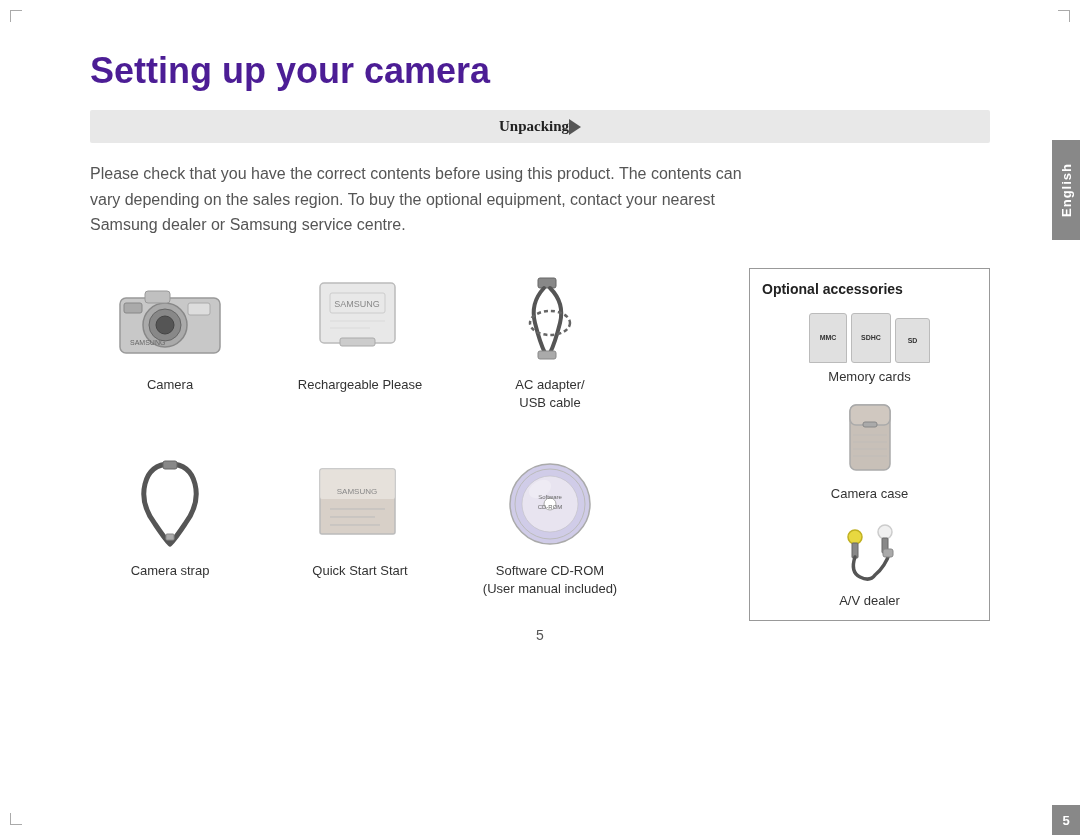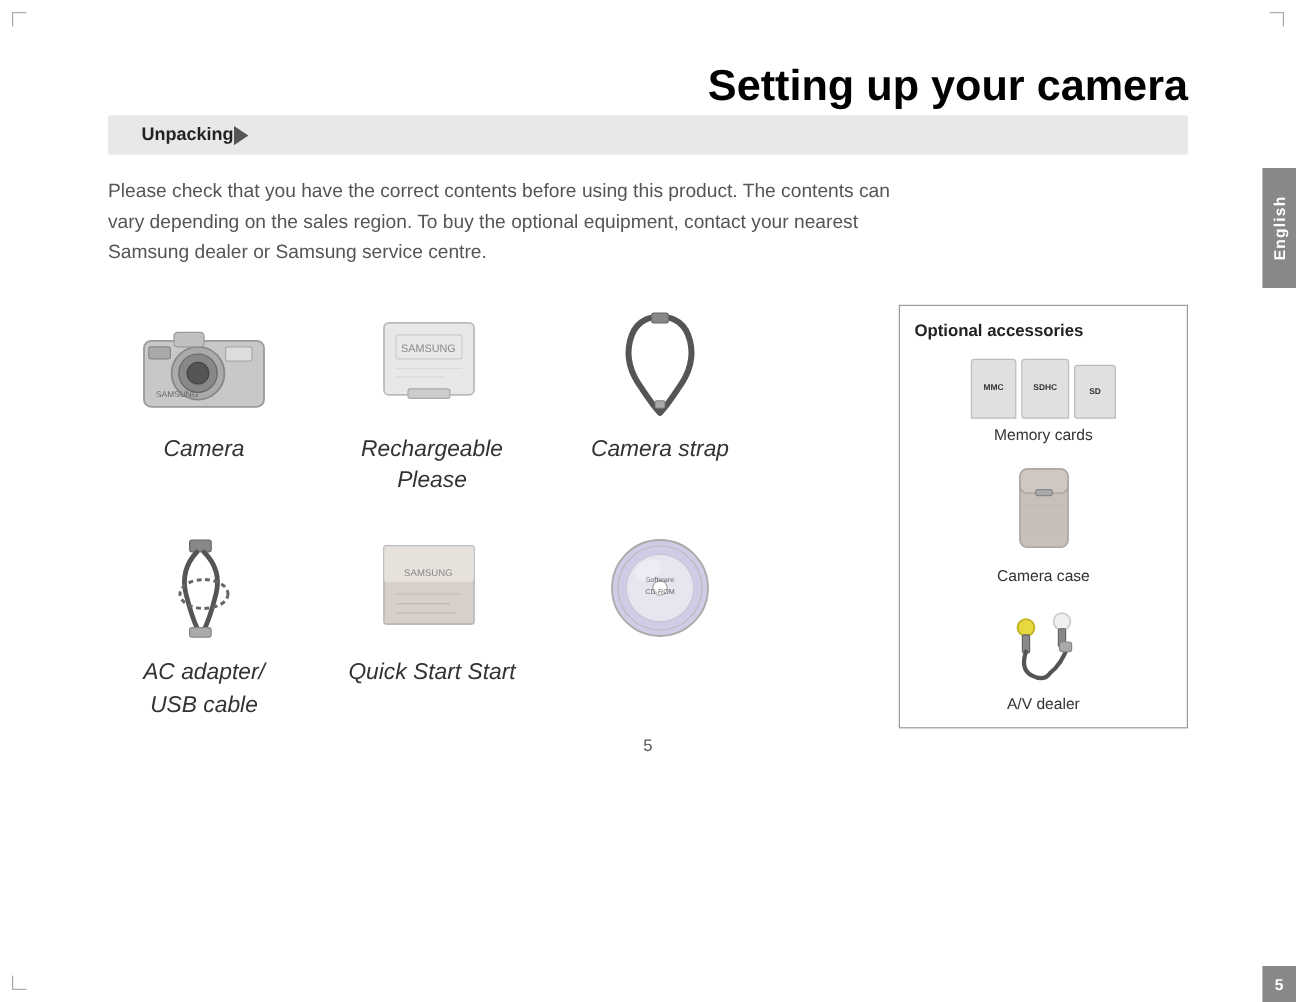--- a/index.html
+++ b/index.html
@@ -76,35 +76,35 @@
       left: 50%;
       transform: translateX(-50%);
       font-size: 14px;
       color: #555;
     }
 
     
     .page-title {
       font-size: 36px;
       font-weight: bold;
-      color: #000000;
-      margin-bottom: 4px;
+      color: #4c1d95;
+      margin-bottom: 18px;
       margin-top: 10px;
-      text-align: right;
     }
 
     
     .section-header {
       background: #e8e8e8;
       padding: 8px 28px;
       display: flex;
       align-items: center;
-      justify-content: flex-start;
+      justify-content: center;
       margin-bottom: 18px;
       border-radius: 2px;
+      font-family: Liberation Serif, serif;
     }
     .section-header-title {
       font-size: 15px;
       font-weight: bold;
       color: #222;
     }
     .arrow-right {
       width: 0;
       height: 0;
       border-top: 8px solid transparent;
@@ -144,25 +144,24 @@
 
     .item-image {
       width: 120px;
       height: 100px;
       display: flex;
       align-items: center;
       justify-content: center;
     }
 
     .item-label {
-      font-size: 19px;
+      font-size: 13px;
       color: #333;
       text-align: center;
       line-height: 1.4;
-      font-style: italic;
     }
 
     
     .optional-box {
       width: 241px;
       border: 1.5px solid #999;
       padding: 12px;
       display: flex;
       flex-direction: column;
       align-items: center;
@@ -278,48 +277,48 @@
 
             <line x1="20" y1="48" x2="75" y2="48" stroke="#ccc" stroke-width="0.5"></line>
             <line x1="20" y1="55" x2="60" y2="55" stroke="#ccc" stroke-width="0.5"></line>
           </svg>
         </div>
         <span class="item-label">Rechargeable Please</span>
       </div>
 
       <div class="item-cell">
         <div class="item-image">
-          <svg width="90" height="90" viewBox="0 0 90 90">
-
-            <path d="M45 5 Q65 5 70 25 Q75 45 60 65 Q50 80 45 85 Q40 80 30 65 Q15 45 20 25 Q25 5 45 5 Z" fill="none" stroke="#555" stroke-width="5" stroke-linejoin="round"></path>
-
-            <rect x="38" y="2" width="14" height="8" rx="2" fill="#888" stroke="#666" stroke-width="1"></rect>
-
-            <rect x="41" y="75" width="8" height="6" rx="1" fill="#aaa" stroke="#888" stroke-width="1"></rect>
-          </svg>
-        </div>
-        <span class="item-label">Camera strap</span>
-      </div>
-
-      <div class="item-cell">
-        <div class="item-image">
           <svg width="100" height="90" viewBox="0 0 100 90">
 
             <rect x="38" y="5" width="18" height="10" rx="2" fill="#888" stroke="#666" stroke-width="1"></rect>
 
             <path d="M44 15 Q30 30 35 50 Q40 70 45 80" stroke="#555" stroke-width="4" fill="none" stroke-linecap="round"></path>
             <path d="M50 15 Q65 30 60 50 Q55 70 50 80" stroke="#555" stroke-width="4" fill="none" stroke-linecap="round"></path>
 
             <rect x="38" y="78" width="18" height="8" rx="2" fill="#aaa" stroke="#888" stroke-width="1"></rect>
 
             <ellipse cx="50" cy="50" rx="20" ry="12" fill="none" stroke="#666" stroke-width="2.5" stroke-dasharray="4,3"></ellipse>
           </svg>
         </div>
         <span class="item-label" style="white-space: pre-line; text-align: center;">AC adapter/
 USB cable</span>
+      </div>
+
+      <div class="item-cell">
+        <div class="item-image">
+          <svg width="90" height="90" viewBox="0 0 90 90">
+
+            <path d="M45 5 Q65 5 70 25 Q75 45 60 65 Q50 80 45 85 Q40 80 30 65 Q15 45 20 25 Q25 5 45 5 Z" fill="none" stroke="#555" stroke-width="5" stroke-linejoin="round"></path>
+
+            <rect x="38" y="2" width="14" height="8" rx="2" fill="#888" stroke="#666" stroke-width="1"></rect>
+
+            <rect x="41" y="75" width="8" height="6" rx="1" fill="#aaa" stroke="#888" stroke-width="1"></rect>
+          </svg>
+        </div>
+        <span class="item-label">Camera strap</span>
       </div>
 
       <div class="item-cell">
         <div class="item-image">
           <svg width="110" height="90" viewBox="0 0 110 90">
 
             <rect x="15" y="10" width="75" height="65" rx="2" fill="#d8d0c8" stroke="#bbb" stroke-width="1.5"></rect>
 
             <rect x="15" y="10" width="75" height="30" rx="2" fill="#f0ece8" opacity="0.6"></rect>
 
@@ -344,20 +343,22 @@
             <ellipse cx="50" cy="45" rx="28" ry="28" fill="#e8e4f0" stroke="#bbb" stroke-width="0.5"></ellipse>
 
             <ellipse cx="50" cy="45" rx="6" ry="6" fill="white" stroke="#aaa" stroke-width="1"></ellipse>
 
             <text x="50" y="40" font-size="6" fill="#666" font-family="Arial" text-anchor="middle">Software</text>
             <text x="50" y="50" font-size="6" fill="#666" font-family="Arial" text-anchor="middle">CD-ROM</text>
 
             <ellipse cx="40" cy="30" rx="12" ry="8" fill="white" opacity="0.25" transform="rotate(-30, 40, 30)"></ellipse>
           </svg>
         </div>
+        <span class="item-label" style="white-space: pre-line; text-align: center;">Software CD-ROM
+(User manual included)</span>
       </div>
 
     </div>
 
     <div class="optional-box">
       <span class="optional-title">Optional accessories</span>
 
       <div class="optional-item">
         <div class="memory-cards-row">
           <div class="memory-card" style="width:38px;height:50px;border-radius:3px 3px 0 0;">

